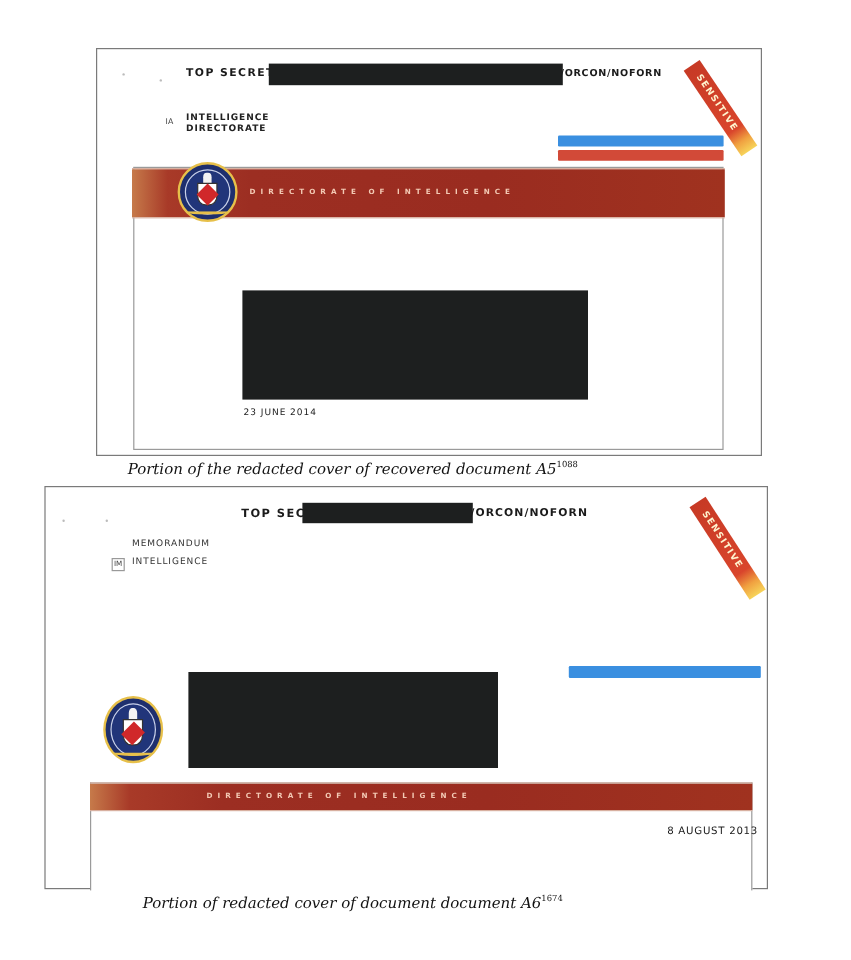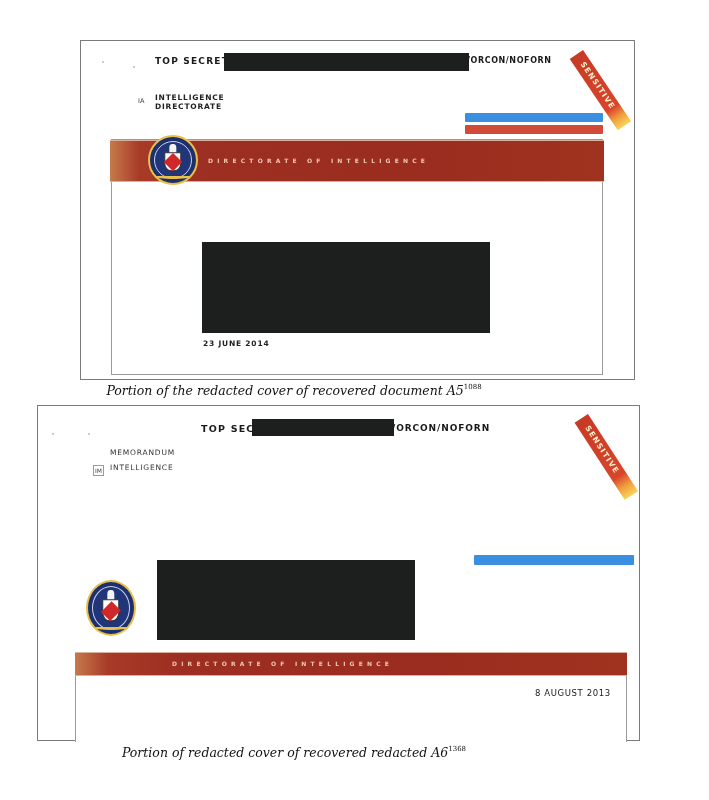--- a/index.html
+++ b/index.html
@@ -39,21 +39,21 @@
     font-family: "DejaVu Sans", sans-serif;
   }
 
   .seal { position: absolute; border-radius: 50%; background: #1e2f6e; border: 2px solid #e7c04a; }
   .seal .inner-ring { position: absolute; inset: 4px; border-radius: 50%; background: #21357a; border: 1px solid #c9d1ea; }
   .seal .shield { position: absolute; left: 50%; top: 50%; width: 38%; height: 42%; transform: translate(-50%, -40%); background: #fff; border-radius: 0 0 40% 40%; border: 1px solid #333; }
   .seal .star { position: absolute; left: 50%; top: 55%; width: 28%; height: 28%; transform: translate(-50%, -50%) rotate(45deg); background: #d0282a; }
   .seal .eagle { position: absolute; left: 50%; top: 16%; width: 16%; height: 20%; transform: translateX(-50%); background: #f3f3f3; border-radius: 40% 40% 20% 20%; }
   .seal .scroll { position: absolute; left: 12%; right: 12%; bottom: 8%; height: 10%; border-radius: 0 0 50% 50%; border-bottom: 3px solid #e7c04a; }
 
-  .date-text { position: absolute; font-size: 7.5px; font-weight: bold; letter-spacing: 0.8px; color: #222; white-space: nowrap; font-family: "DejaVu Sans", sans-serif; }
+  .date-text { position: absolute; font-size: 7.5px; font-weight: normal; letter-spacing: 0.8px; color: #222; white-space: nowrap; font-family: "DejaVu Sans", sans-serif; }
   .date-text.large { font-size: 8.5px; font-weight: normal; letter-spacing: 0.6px; color: #1a1a1a; }
   .caption {
     position: absolute; left: 0; width: 588px; text-align: center;
     font-family: "DejaVu Serif", serif; font-style: italic; font-size: 12.5px; color: #111; white-space: nowrap;
   }
   .caption sup { font-size: 7px; font-style: normal; vertical-align: 6px; }
 
   .speck { position: absolute; width: 2px; height: 2px; background: #bbb; border-radius: 50%; }
 </style>
 </head>
@@ -122,17 +122,17 @@
   <div class="scroll"></div>
 </div>
 
 <div class="redact" style="left:157px; top:560px; width:258px; height:80px;"></div>
 
 <div class="inner-box" style="left:75px; top:652px; width:552px; height:90px; border-bottom:none;"></div>
 
 <div class="banner" style="left:75px; top:652px; width:552px; height:24px;"></div>
 <span class="banner-text" style="left:172px; top:660px;">DIRECTORATE OF INTELLIGENCE</span>
 
-<span class="date-text large" style="left:535px; top:688px;">8 AUGUST 2013</span>
+<span class="date-text large" style="left:556px; top:688px;">8 AUGUST 2013</span>
 
 <span class="caption" style="top:745px;">
-  <span>Portion of redacted cover of recovered redacted A6</span><sup>1368</sup>
+  <span>Portion of redacted cover of document document A6</span><sup>1674</sup>
 </span>
 
 </body></html>

